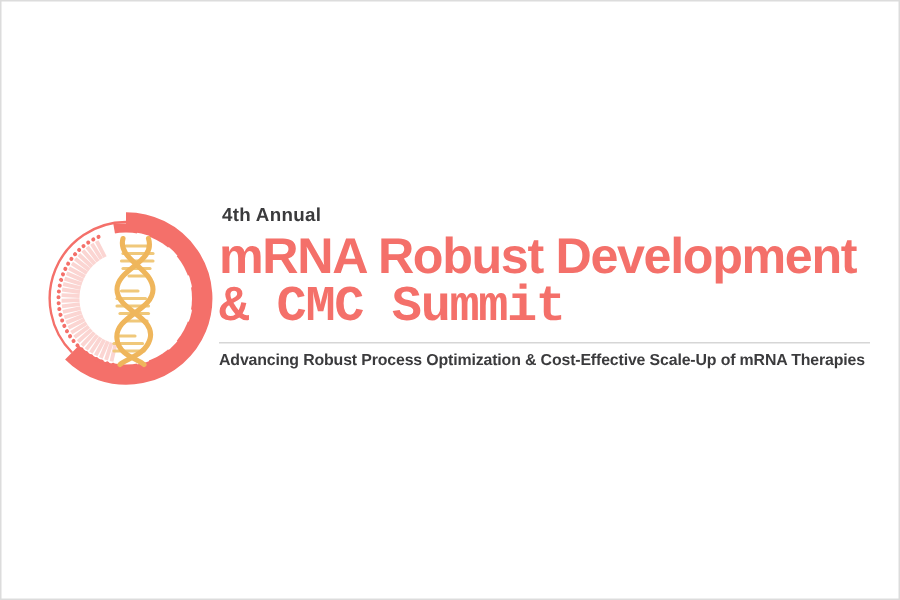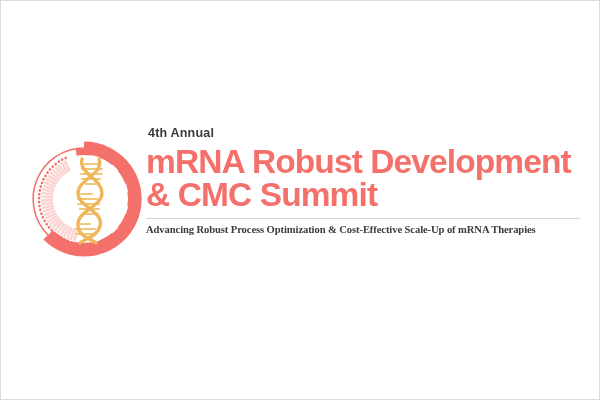--- a/index.html
+++ b/index.html
@@ -44,21 +44,21 @@
   #logo-mark svg {
     display: block;
     width: 132px;
     height: 132px;
   }
 
   
   #logo-text {
     position: absolute;
     left: 128px;
-    top: 0px;
+    top: 10px;
     width: 438px;
   }
 
   .kicker {
     font-size: 12.5px;
     font-weight: bold;
     letter-spacing: 0.2px;
     color: #3b3b3d;
     line-height: 1;
     padding-left: 2px;
@@ -69,38 +69,38 @@
   .title-line {
     font-size: 33.5px;
     font-weight: bold;
     color: #f4706a;
     line-height: 1.04;
     letter-spacing: -0.9px;
     white-space: nowrap;
   }
   .title-line.line2 {
     margin-top: -1px;
+    font-family: Liberation Mono, monospace;
   }
 
   #title-rule {
     width: 434px;
     height: 1px;
     background: #d6d6d6;
     margin-top: 5px;
     margin-bottom: 5px;
   }
 
   .tagline {
     font-size: 10.6px;
     font-weight: bold;
     color: #3b3b3d;
     letter-spacing: -0.1px;
     line-height: 1.2;
     white-space: nowrap;
-    font-family: Liberation Serif, serif;
   }
 </style>
 </head>
 <body>
 
 <div id="canvas">
 
   <div id="logo-lockup">
 
     <div id="logo-mark">

